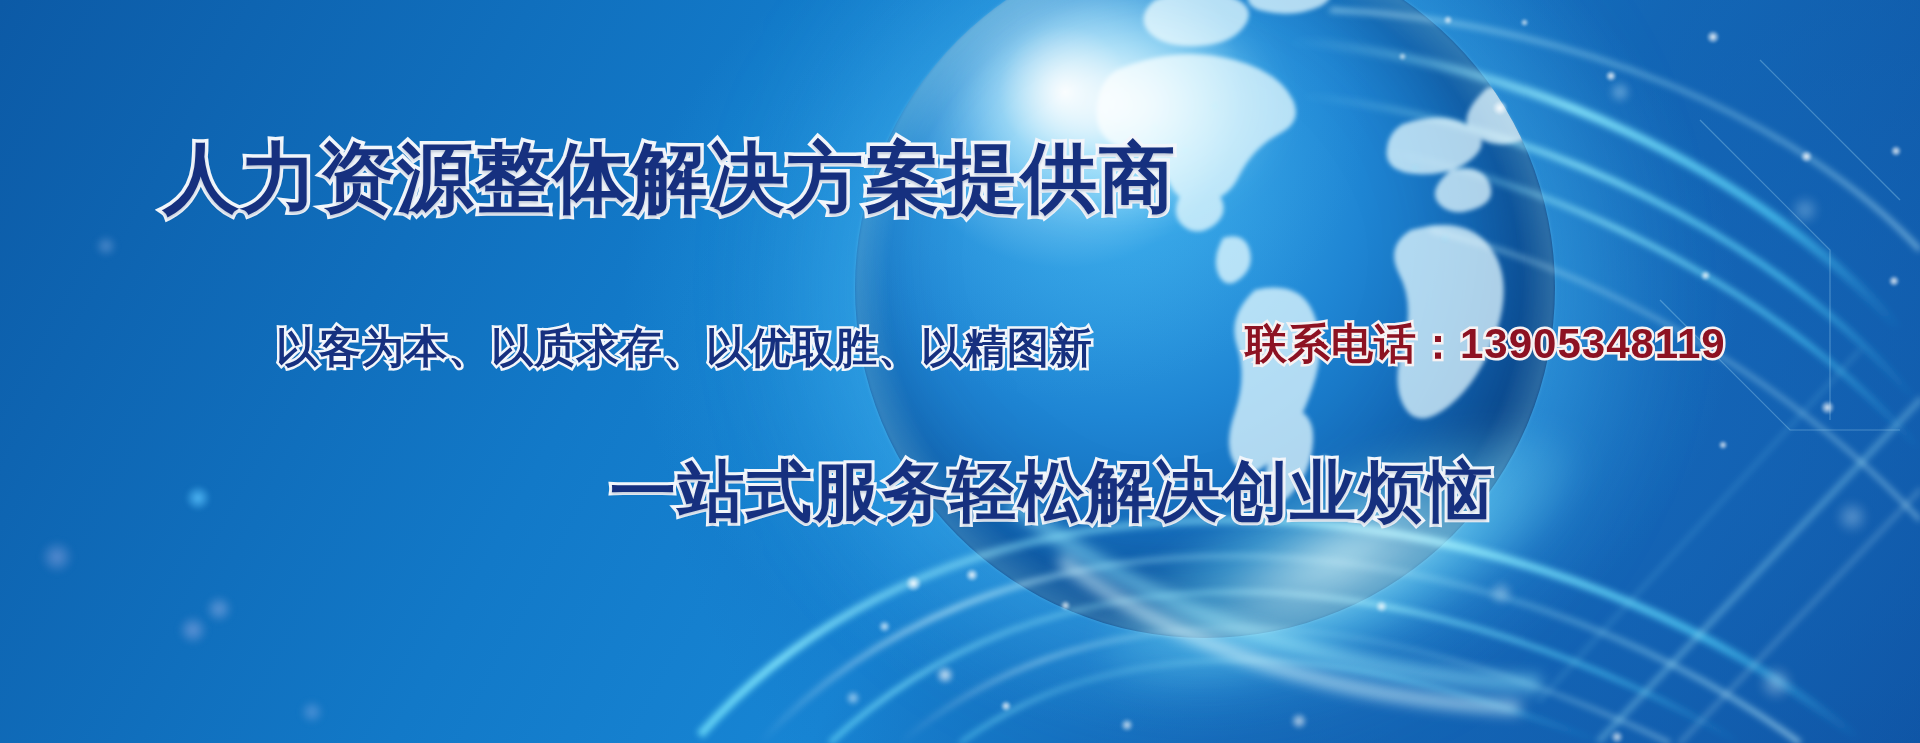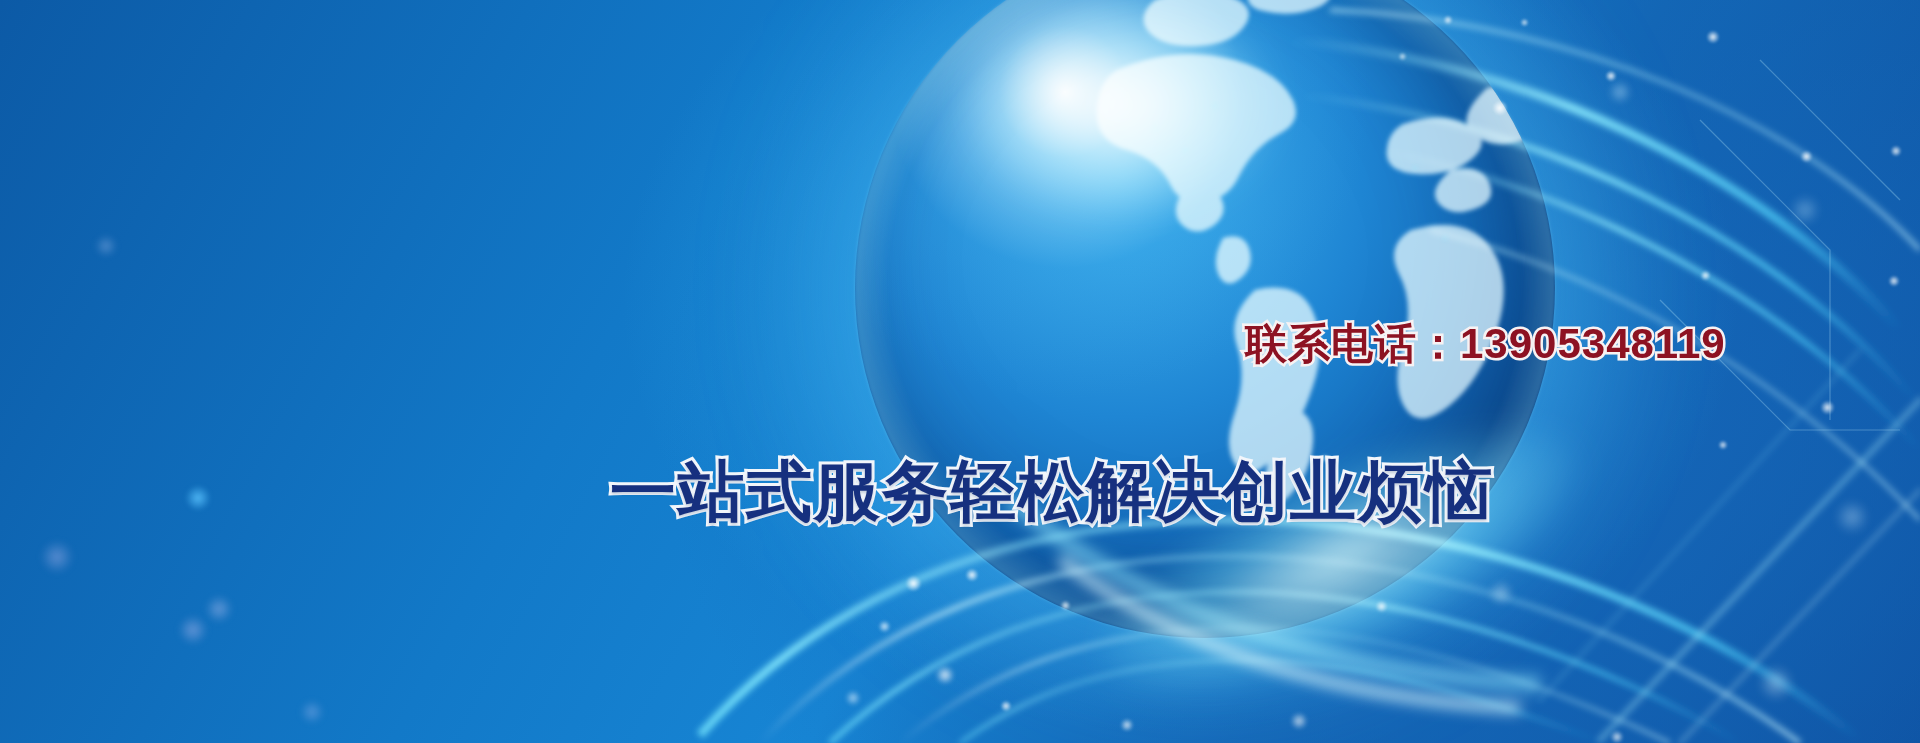--- a/index.html
+++ b/index.html
@@ -254,19 +254,21 @@
       <span class="dot" style="left:1488px;top:580px;width:26px;height:26px;background:radial-gradient(circle,rgba(225,245,255,.42),rgba(225,245,255,0) 70%);filter:blur(3px);"></span>
       <span class="dot" style="left:1290px;top:712px;width:18px;height:18px;background:radial-gradient(circle,rgba(255,255,255,.7),rgba(255,255,255,0) 68%);filter:blur(2px);"></span>
       <span class="dot" style="left:1375px;top:600px;width:13px;height:13px;background:radial-gradient(circle,rgba(255,255,255,.8),rgba(255,255,255,0) 68%);filter:blur(1.2px);"></span>
       <span class="dot" style="left:1610px;top:730px;width:14px;height:14px;background:radial-gradient(circle,rgba(255,255,255,.75),rgba(255,255,255,0) 68%);filter:blur(1.5px);"></span>
       <span class="dot" style="left:1443px;top:15px;width:10px;height:10px;background:radial-gradient(circle,rgba(255,255,255,.8),rgba(255,255,255,0) 68%);filter:blur(1px);"></span>
       <span class="dot" style="left:1520px;top:18px;width:9px;height:9px;background:radial-gradient(circle,rgba(255,255,255,.75),rgba(255,255,255,0) 68%);filter:blur(1px);"></span>
       <span class="dot" style="left:1398px;top:52px;width:9px;height:9px;background:radial-gradient(circle,rgba(255,255,255,.7),rgba(255,255,255,0) 68%);filter:blur(1px);"></span>
     </div>
   </div>
 
-
+  <div class="txt headline">人力资源整体解决方案提供商</div>
+
+  <div class="txt subtitle">以客为本、以质求存、以优取胜、以精图新</div>
 
   <div class="txt phone">联系电话：13905348119</div>
 
   <div class="txt tagline">一站式服务轻松解决创业烦恼</div>
 
 </div>
 
 </body></html>

